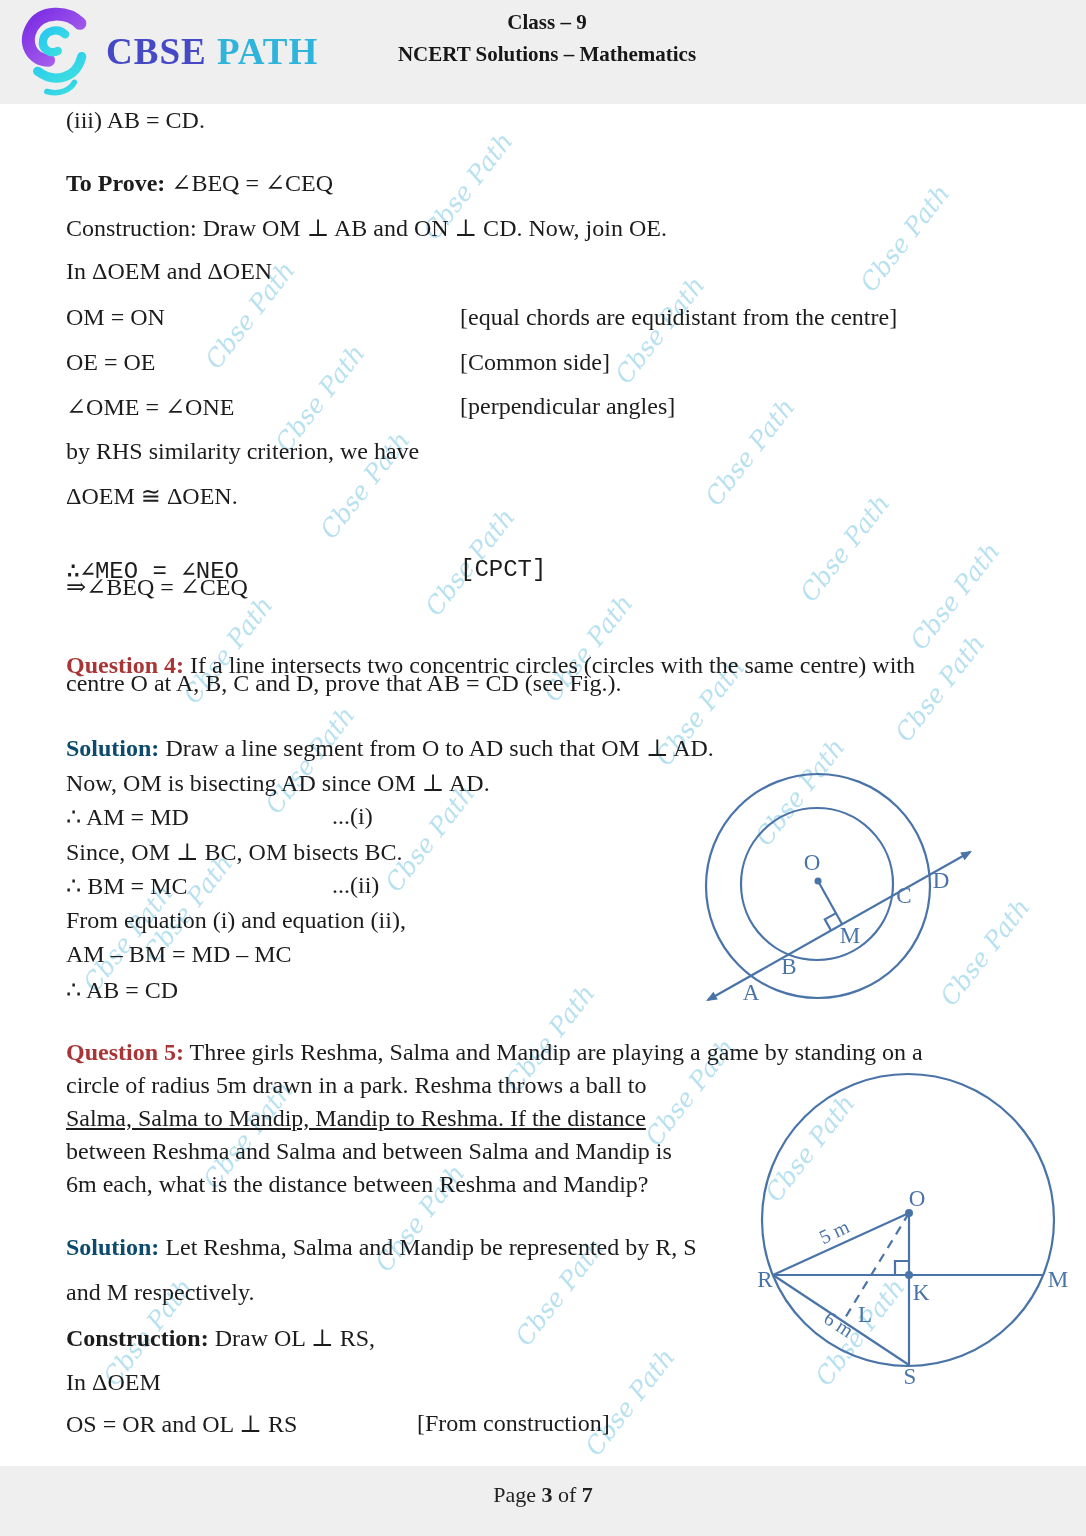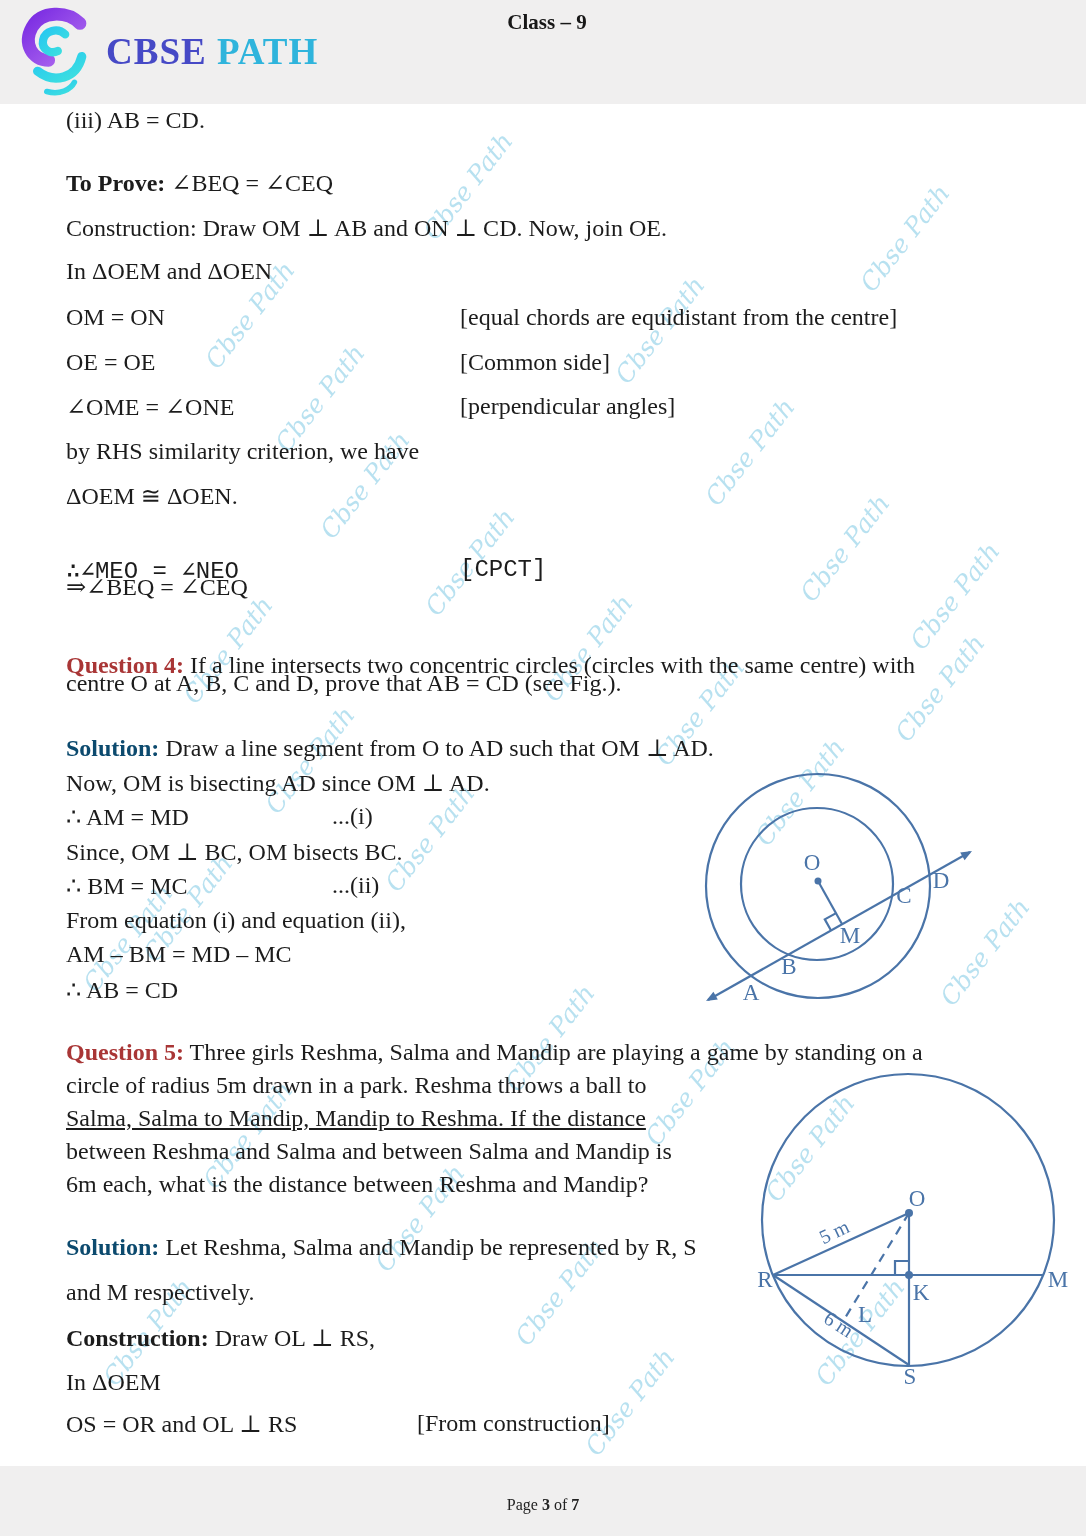--- a/index.html
+++ b/index.html
@@ -34,21 +34,21 @@
   
   .fig{position:absolute;}
   #figQ4{left:700px;top:760px;}
   #figQ5{left:753px;top:1058px;}
   .fig path,.fig line,.fig circle.o,.fig polyline{stroke:#4a74a8;stroke-width:2.2;fill:none;}
   .fig .dot{fill:#4a74a8;stroke:none;}
   .fig .arrow{fill:#4a74a8;stroke:none;}
   .fig text{fill:#4a74a8;font-size:23px;font-family:"Liberation Serif","DejaVu Serif",serif;text-anchor:middle;}
   .fig text.len{font-size:20px;}
 
-  .pageno{text-align:center;margin-top:30px;font-size:16px;color:#222222;}
+  .pageno{text-align:center;margin-top:16px;font-size:22px;color:#222222;}
 </style>
 </head>
 <body>
 
 <div class="page">
 
   <div id="wmLayer">
       <span class="wm" style="left: 468px; top: 186px;">Cbse Path</span>
       <span class="wm" style="left: 905px; top: 238px;">Cbse Path</span>
       <span class="wm" style="left: 250px; top: 315px;">Cbse Path</span>
@@ -98,20 +98,21 @@
         <path d="M30,74 C48,88 72,82 78,58" fill="none" stroke="url(#gc)" stroke-width="10" stroke-linecap="round"></path>
         <path d="M40,96 C54,100 66,94 70,86" fill="none" stroke="url(#gc)" stroke-width="6" stroke-linecap="round"></path>
       </svg>
       <div class="brand">
         <span class="w1">CBSE</span>
         <span class="w2">PATH</span>
       </div>
     </div>
     <div class="head-center">
       <div>Class – 9</div>
+      <div>NCERT Solutions – Mathematics</div>
     </div>
   </div>
 
   <div id="textLayer">
       <div class="line" style="top: 107px;"><span>(iii) AB = CD.</span></div>
       <div class="line" style="top: 169px;"><span class="sb">To Prove:</span><span> ∠BEQ = ∠CEQ</span></div>
       <div class="line" style="top: 214px;"><span>Construction: Draw OM ⊥ AB and ON ⊥ CD. Now, join OE.</span></div>
       <div class="line" style="top: 258px;"><span>In ΔOEM and ΔOEN</span></div>
       <div class="line" style="top: 304px;"><span>OM = ON</span><span class="c2" style="left: 394px;">[equal chords are equidistant from the centre]</span></div>
       <div class="line" style="top: 349px;"><span>OE = OE</span><span class="c2" style="left: 394px;">[Common side]</span></div>

